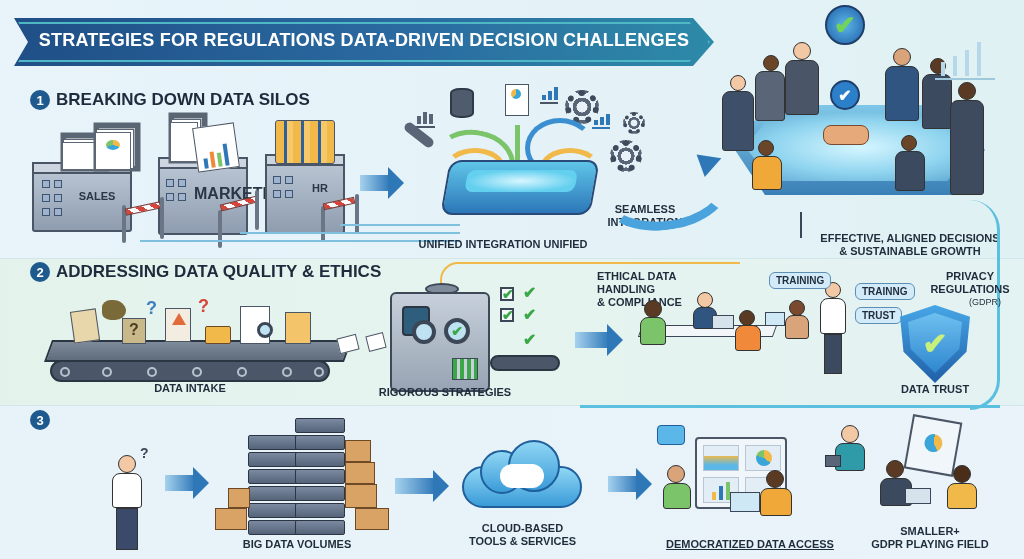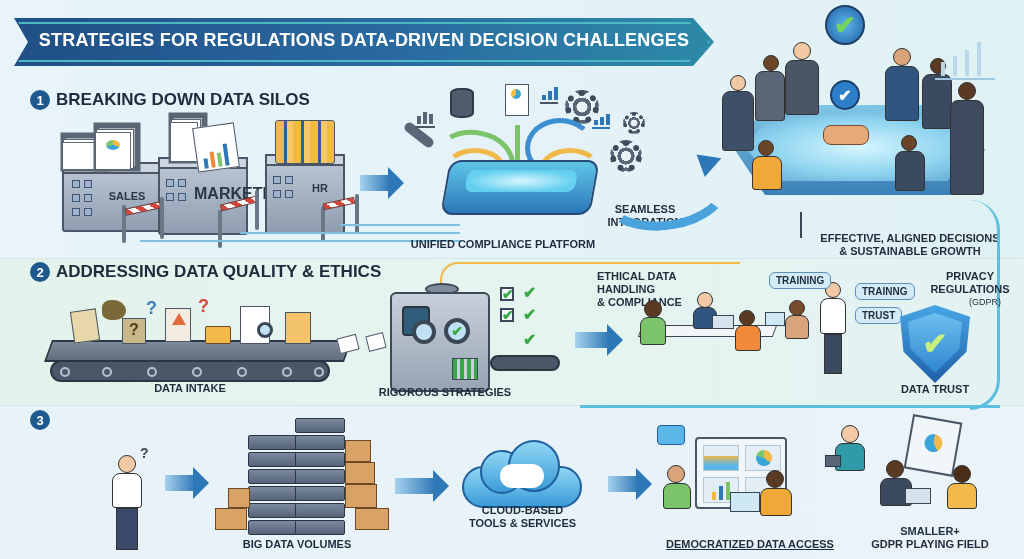--- a/index.html
+++ b/index.html
@@ -109,21 +109,21 @@
 <div class="banner">
   <div class="banner-inner"></div>
   <div class="banner-text">STRATEGIES FOR REGULATIONS DATA-DRIVEN DECISION CHALLENGES</div>
 </div>
 
 <div class="section-head" style="left:30px; top:90px;">
   <div class="num">1</div>
   <div class="section-title">BREAKING DOWN DATA SILOS</div>
 </div>
 
-<div class="bldg" style="left:62px; top:170px; width:100px; height:62px;">
+<div class="bldg" style="left:32px; top:170px; width:100px; height:62px;">
   <div class="bldg-roof"></div>
   <div class="bldg-name" style="left:30px;">SALES</div>
   <div class="win" style="left:8px; top:8px;"></div>
   <div class="win" style="left:20px; top:8px;"></div>
   <div class="win" style="left:8px; top:22px;"></div>
   <div class="win" style="left:20px; top:22px;"></div>
   <div class="win" style="left:8px; top:36px;"></div>
   <div class="win" style="left:20px; top:36px;"></div>
 </div>
 <div class="papers" style="left:62px; top:142px; width:38px; height:28px;"></div>
@@ -199,21 +199,21 @@
 <div class="curve" style="left:435px; top:130px; width:80px; height:60px; border-width:5px; border-top-color:#7cc46a; border-right-color:#7cc46a; transform:rotate(10deg);"></div>
 <div class="curve" style="left:445px; top:148px; width:60px; height:40px; border-width:5px; border-top-color:#f0b94a; border-right-color:#f0b94a;"></div>
 <div class="abs" style="left:515px; top:125px; width:5px; height:38px; background:#7cc46a;"></div>
 <div class="curve" style="left:525px; top:118px; width:70px; height:60px; border-width:5px; border-top-color:#3b8fd0; border-left-color:#3b8fd0;"></div>
 <div class="curve" style="left:540px; top:148px; width:60px; height:40px; border-width:5px; border-top-color:#f0b94a; border-left-color:#f0b94a;"></div>
 
 <div class="platform">
   <div class="platform-top"></div>
 </div>
 
-<div class="label" style="left:393px; top:238px; width:220px;">UNIFIED COMPLIANCE PLATFORM</div>
+<div class="label" style="left:393px; top:238px; width:220px;">UNIFIED INTEGRATION UNIFIED</div>
 <div class="label" style="left:600px; top:203px; width:90px; white-space:pre-line;">SEAMLESS
 INTEGRATION</div>
 
 <div class="curve" style="left:600px; top:150px; width:130px; height:80px; border-width:9px; border-bottom-color:#4aa3dc; transform:rotate(-8deg);"></div>
 <div class="abs" style="left:700px; top:150px; width:0; height:0; border-left:22px solid #2f78b8; border-top:12px solid transparent; border-bottom:12px solid transparent; transform:rotate(-20deg);"></div>
 
 <div class="table-hex">
   <div class="table-hex-inner"></div>
 </div>
 <div class="abs" style="left:823px; top:125px; width:46px; height:20px; background:#e6a97a; border:1.5px solid #7a4a2e; border-radius:8px;"></div>
@@ -395,21 +395,21 @@
 <div class="label" style="left:237px; top:538px; width:120px;">BIG DATA VOLUMES</div>
 
 <div class="arrow-blue" style="left:395px; top:478px; width:40px;"></div>
 
 <div class="cloud">
   <div class="c1" style="left:0; top:26px; width:120px; height:42px; border-radius:22px;"></div>
   <div class="c2" style="left:18px; top:10px; width:44px; height:44px;"></div>
   <div class="c3" style="left:46px; top:0; width:52px; height:52px;"></div>
   <div class="abs" style="left:38px; top:24px; width:44px; height:24px; background:#ffffff; border-radius:14px;"></div>
 </div>
-<div class="label" style="left:455px; top:504px; width:135px; white-space:pre-line;">CLOUD-BASED
+<div class="label" style="left:455px; top:522px; width:135px; white-space:pre-line;">CLOUD-BASED
 TOOLS &amp; SERVICES</div>
 
 <div class="arrow-blue" style="left:608px; top:476px; width:30px;"></div>
 
 <div class="abs" style="left:657px; top:425px; width:28px; height:20px; background:#5ab7e8; border:1.5px solid #1f5f9c; border-radius:4px;"></div>
 <div class="dash-panel">
   <div class="tile" style="left:6px; top:6px; width:36px; height:26px; background:linear-gradient(180deg, #e3edf5 40%, #f0b94a 40%, #5ab7e8 80%);"></div>
   <div class="tile" style="left:48px; top:6px; width:36px; height:26px;">
     <div class="abs" style="left:10px; top:4px; width:16px; height:16px; border-radius:50%; background:conic-gradient(#f0b94a 0 35%, #3aa5d8 35% 80%, #7cc46a 80%);"></div>
   </div>

